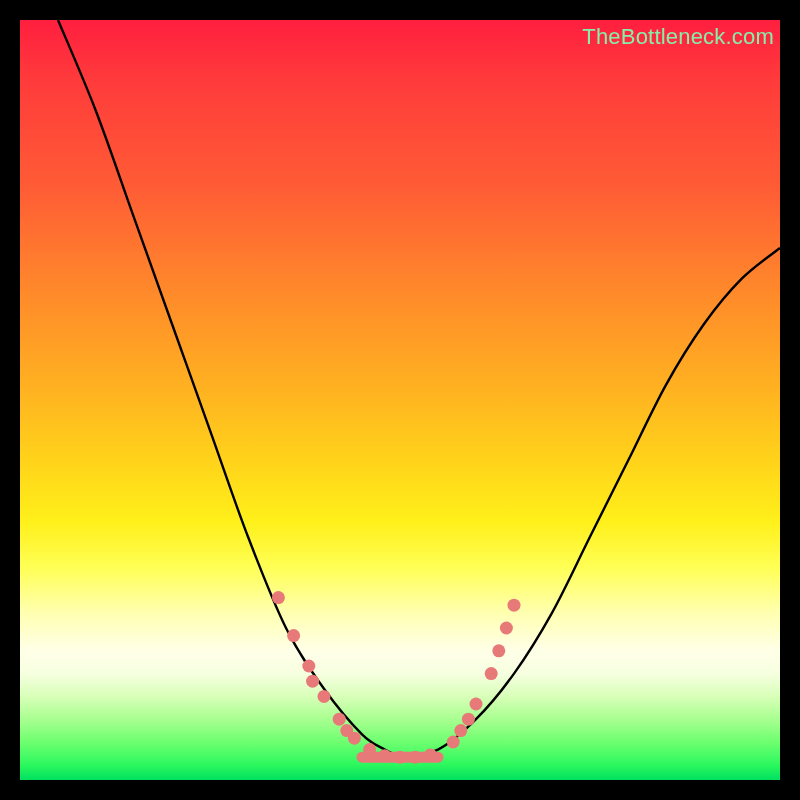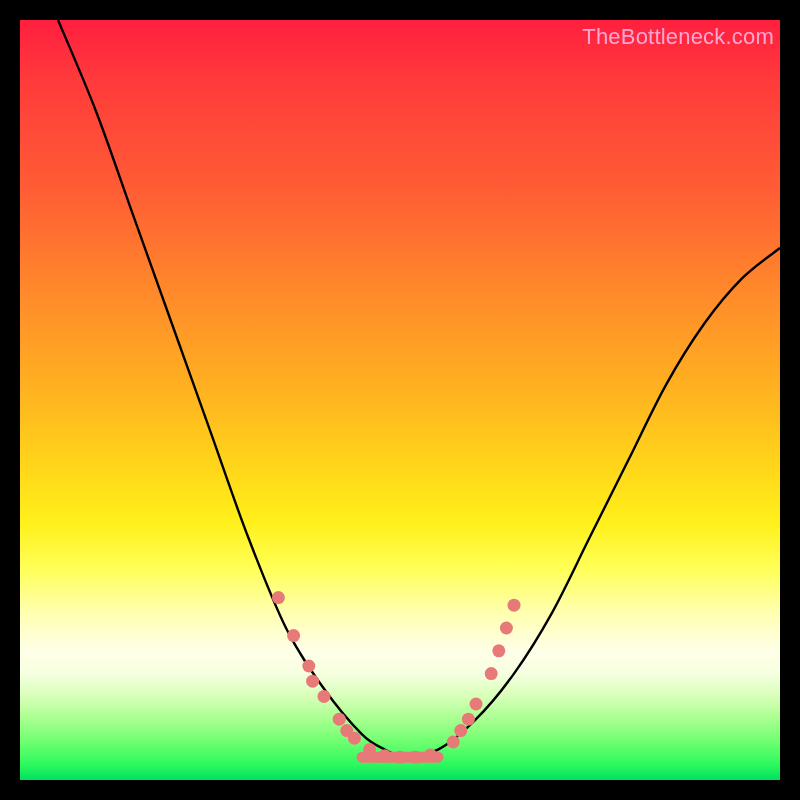--- a/index.html
+++ b/index.html
@@ -42,21 +42,21 @@
       #a8ff90 92%,
       #6eff70 95%,
       #2cf85e 98%,
       #00e060 100%
     );
   }
   .watermark {
     position: absolute;
     right: 6px;
     top: 4px;
-    color: #f9a8d4;
+    color: #86efac;
     font-size: 22px;
     letter-spacing: 0.2px;
     user-select: none;
   }
   svg.curves {
     position: absolute;
     left: 0;
     top: 0;
     width: 760px;
     height: 760px;

